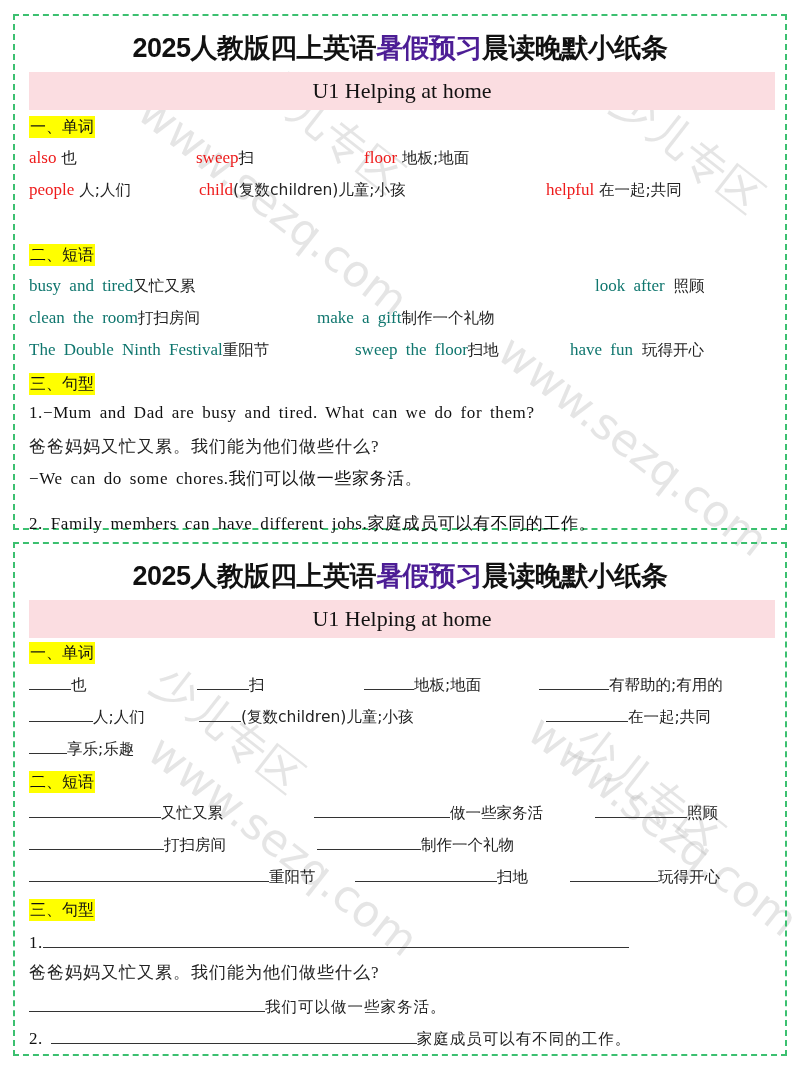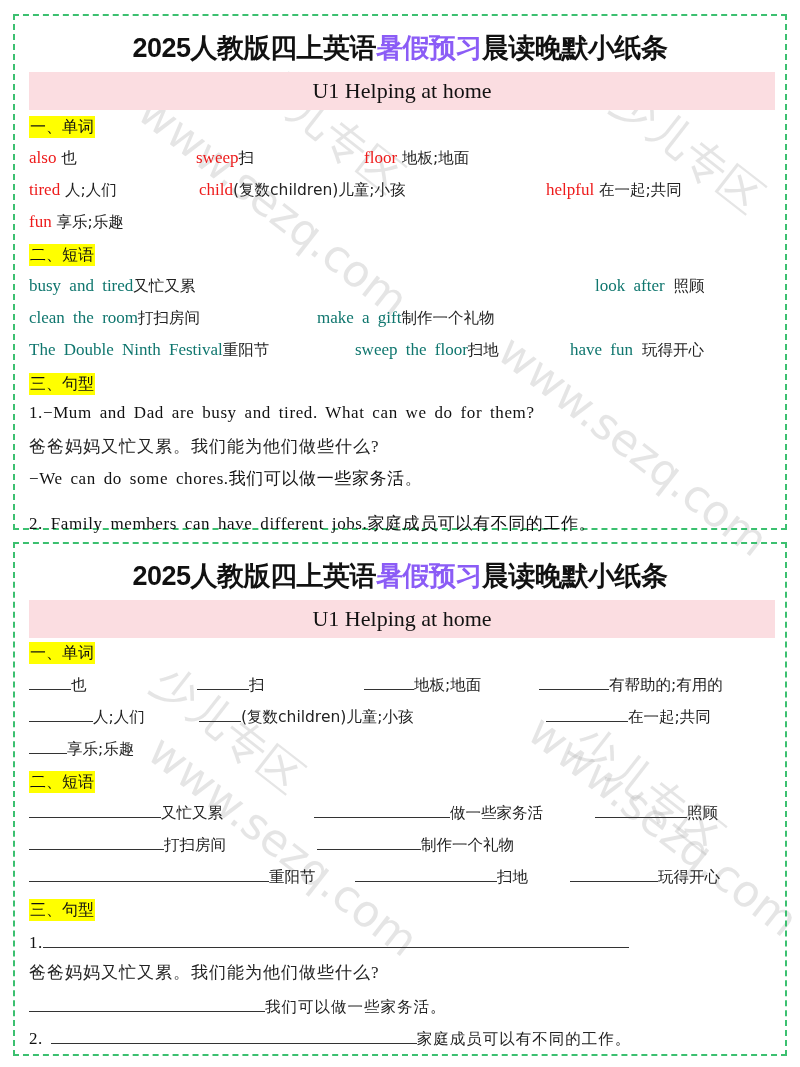--- a/index.html
+++ b/index.html
@@ -5,21 +5,21 @@
   html, body { margin: 0; padding: 0; background: #ffffff; }
   body { width: 800px; height: 1067px; position: relative; overflow: hidden;
          font-family: "DejaVu Serif", "Liberation Serif", serif; color: #111; }
   .card { position: absolute; left: 13px; width: 774px; border: 2px dashed #3cc070;
           box-sizing: border-box; }
   .card.c1 { top: 14px; height: 516px; }
   .card.c2 { top: 542px; height: 514px; }
   .title { position: absolute; left: 0; right: 0; text-align: center;
            font-family: "Liberation Sans", "DejaVu Sans", sans-serif; font-weight: bold;
            font-size: 27px; letter-spacing: -0.5px; top: 14px; line-height: 36px; }
-  .title .hl { color: #8b5cf6; }
+  .title .hl { color: #4c1d95; }
   .unit { position: absolute; left: 14px; right: 10px; top: 56px; height: 38px;
           background: #fbdde1; text-align: center; font-size: 22px; line-height: 38px;
           font-family: "Liberation Serif", "DejaVu Serif", serif; }
   .sec { position: absolute; left: 14px; background: #ffff00; font-size: 16px;
          font-family: "DejaVu Sans", sans-serif; line-height: 22px; padding: 0 1px; }
   .row { position: absolute; left: 14px; right: 10px; height: 28px; font-size: 16px; line-height: 28px; }
   .item { position: absolute; white-space: nowrap; font-family: "Liberation Serif", "DejaVu Serif", serif; font-size: 17px; }
   .red { color: #ee1b1b; }
   .blue { color: #0f766e; }
   .cn { font-family: "DejaVu Sans", sans-serif; font-size: 15.5px; color: #222; }
@@ -48,26 +48,23 @@
   <div class="unit">U1 Helping at home</div>
 
   <div class="sec" style="top:100px;">一、单词</div>
 
   <div class="row" style="top:128px;">
     <span class="item" style="left:0;"><span class="red">also</span><span class="cn"> 也</span></span>
     <span class="item" style="left:167px;"><span class="red">sweep</span><span class="cn">扫</span></span>
     <span class="item" style="left:335px;"><span class="red">floor</span><span class="cn"> 地板;地面</span></span>
   </div>
   <div class="row" style="top:160px;">
-    <span class="item" style="left:0;"><span class="red">tired</span><span class="cn"> 人;人们</span></span>
+    <span class="item" style="left:0;"><span class="red">people</span><span class="cn"> 人;人们</span></span>
     <span class="item" style="left:170px;"><span class="red">child</span><span class="cn">(复数children)儿童;小孩</span></span>
     <span class="item" style="left:517px;"><span class="red">helpful</span><span class="cn"> 在一起;共同</span></span>
-  </div>
-  <div class="row" style="top:192px;">
-    <span class="item" style="left:0;"><span class="red">fun</span><span class="cn"> 享乐;乐趣</span></span>
   </div>
 
   <div class="sec" style="top:228px;">二、短语</div>
 
   <div class="row" style="top:256px;">
     <span class="item" style="left:0;word-spacing:4px;"><span class="blue">busy and tired</span><span class="cn">又忙又累</span></span>
     <span class="item" style="left:566px;word-spacing:4px;"><span class="blue">look after</span><span class="cn"> 照顾</span></span>
   </div>
   <div class="row" style="top:288px;">
     <span class="item" style="left:0;word-spacing:4px;"><span class="blue">clean the room</span><span class="cn">打扫房间</span></span>

